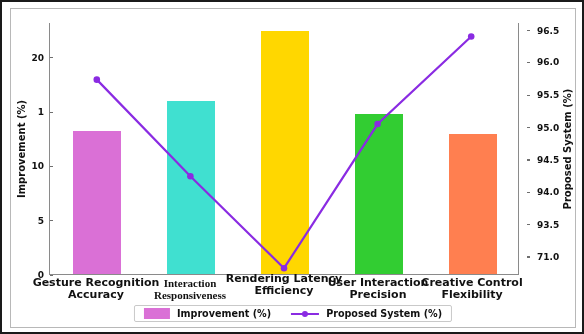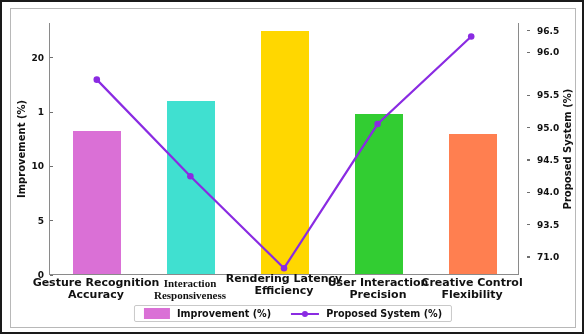--- a/index.html
+++ b/index.html
@@ -112,21 +112,21 @@
           <div class="ytick-l" style="top: 89.069px;">1</div>
           <div class="ytick-l" style="top: 34.7586px;">20</div>
         </div>
       <div id="ytr">
           <div class="ytick-r" style="top: 233.908px;">71.0</div>
           <div class="ytick-r" style="top: 201.6px; text-align: center;">93.5</div>
           <div class="ytick-r" style="top: 169.292px;">94.0</div>
           <div class="ytick-r" style="top: 136.985px;">94.5</div>
           <div class="ytick-r" style="top: 104.677px;">95.0</div>
           <div class="ytick-r" style="top: 72.3692px;">95.5</div>
-          <div class="ytick-r" style="top: 29px;">96.0</div>
+          <div class="ytick-r" style="top: 39px;">96.0</div>
           <div class="ytick-r" style="top: 7.75385px;">96.5</div>
         </div>
       <div id="bars">
           <div class="bar" style="left: 22.56px; width: 48.88px; height: 143.379px; background: rgb(218, 112, 214);"></div>
           <div class="bar" style="left: 116.56px; width: 48.88px; height: 172.707px; background: rgb(64, 224, 208);"></div>
           <div class="bar" style="left: 210.56px; width: 48.88px; height: 243.31px; background: rgb(255, 215, 0);"></div>
           <div class="bar" style="left: 304.56px; width: 48.88px; height: 159.672px; background: rgb(50, 205, 50);"></div>
           <div class="bar" style="left: 398.56px; width: 48.88px; height: 140.121px; background: rgb(255, 127, 80);"></div>
         </div>
       <svg id="lineLayer" viewBox="0 0 470 252" preserveAspectRatio="none">

